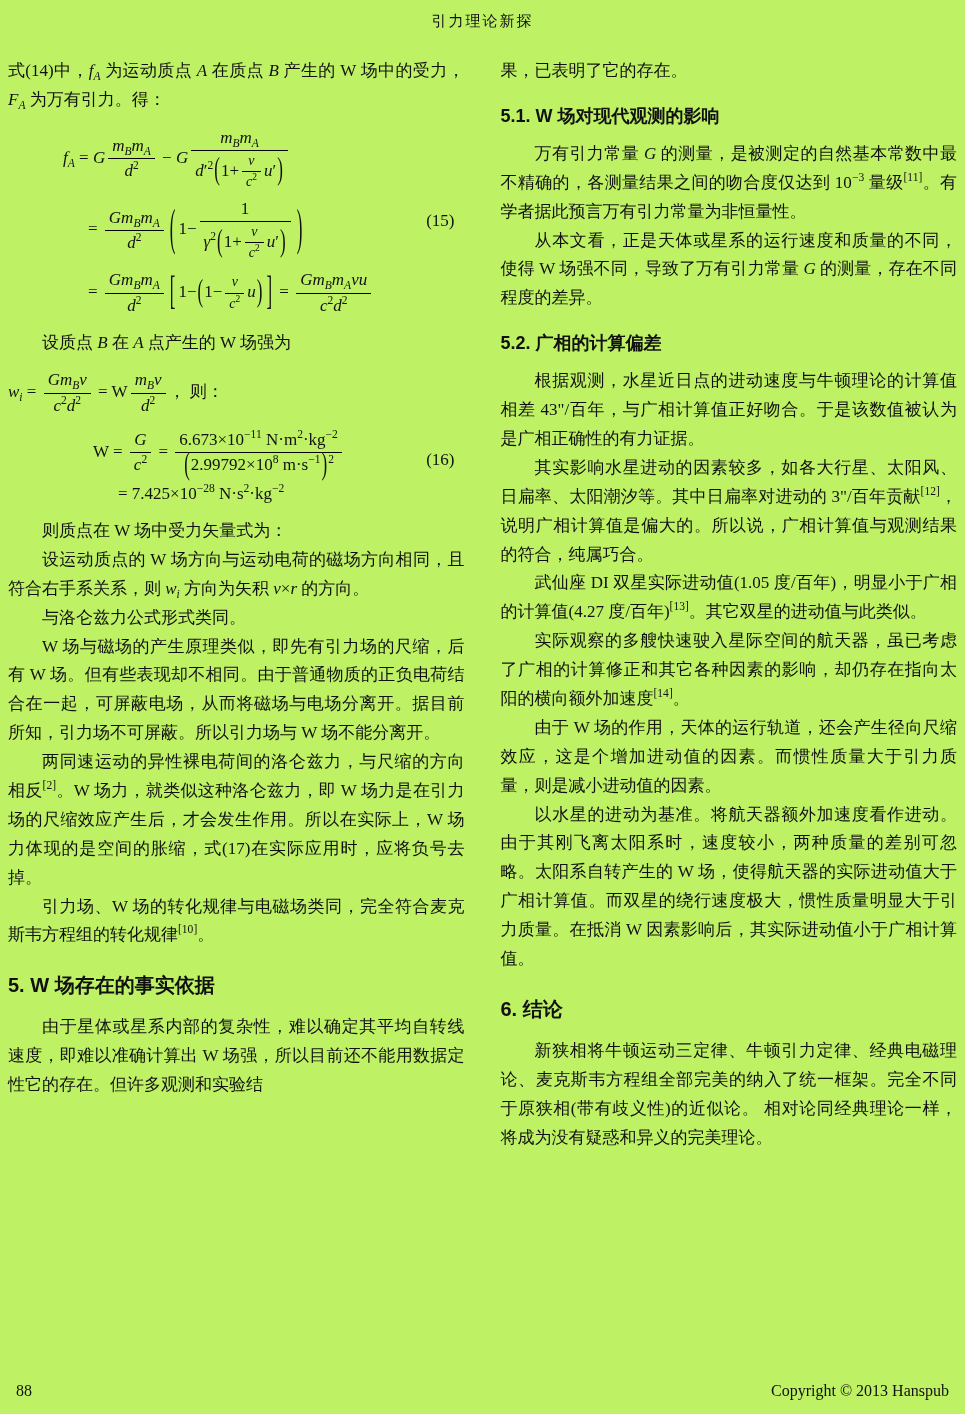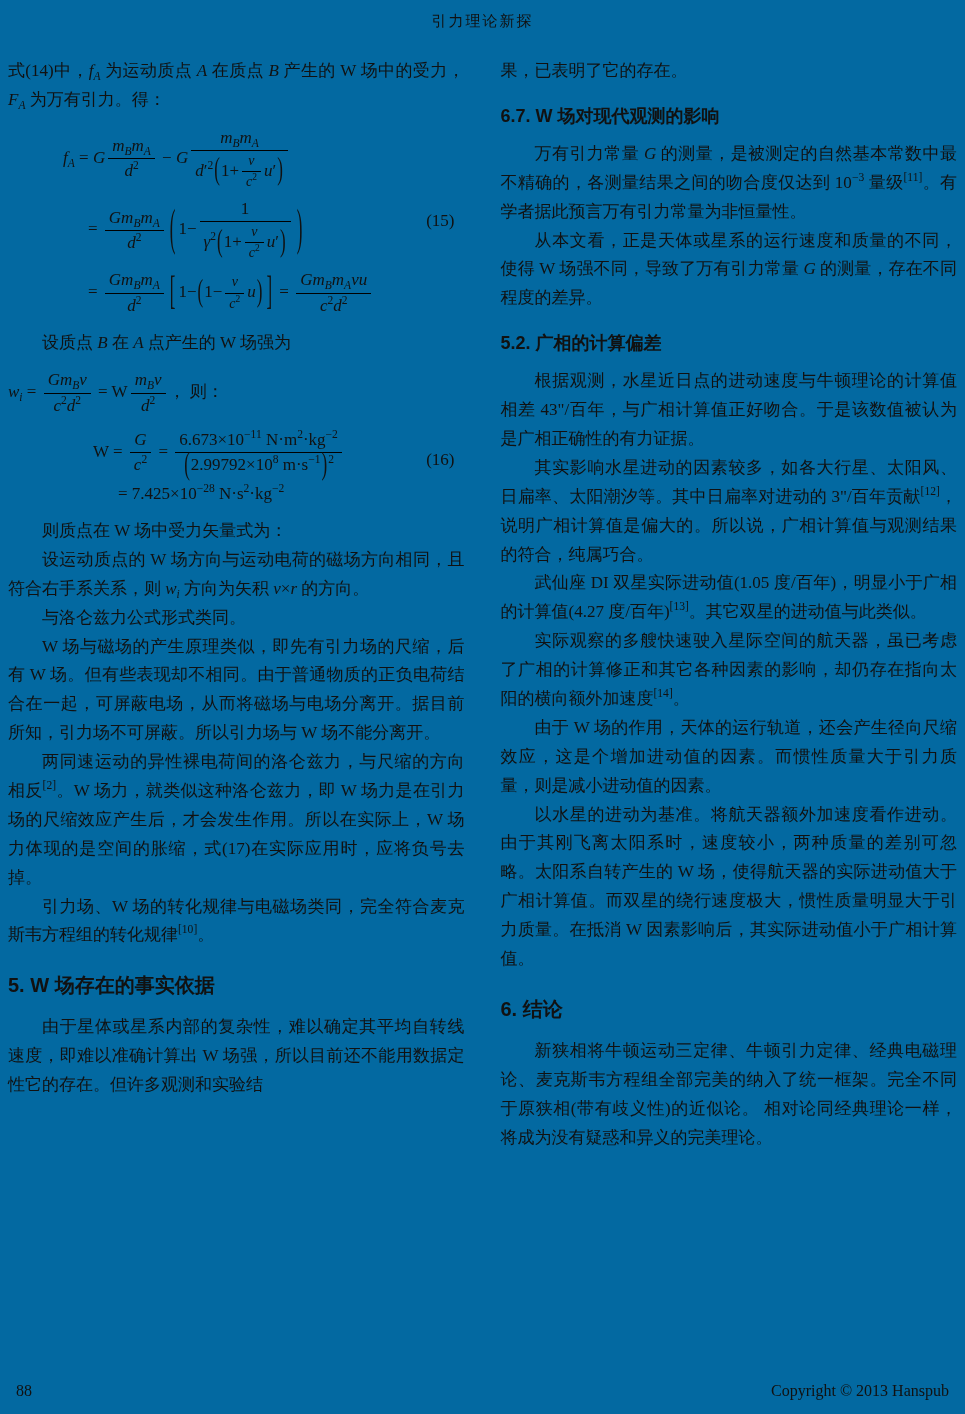--- a/index.html
+++ b/index.html
@@ -1,17 +1,17 @@
 <!DOCTYPE html>
 <html><head>
 <meta charset="utf-8">
 <style>
   html, body { margin:0; padding:0; background:#ffffff; }
   .page {
-    width:965px; height:1414px; margin:0 auto; background:#0369a1;
+    width:965px; height:1414px; margin:0 auto; background:#bef264;
     position:relative; box-sizing:border-box; padding:12px 8px 0 8px;
     font-family:"Liberation Serif","DejaVu Serif",serif; color:#111;
     overflow:hidden;
   }
   .header { text-align:center; font-size:15px; letter-spacing:2px; margin-bottom:26px; }
   .columns { display:flex; gap:36px; }
   .col { flex:1 1 0; min-width:0; }
   p.body { font-size:17px; line-height:1.7; text-align:justify; margin:0; }
   p.indent { text-indent:2em; }
   h2.sec  { font-family:"Liberation Sans","DejaVu Sans",sans-serif; font-size:20px; font-weight:bold; margin:22px 0 14px 0; }
@@ -98,21 +98,21 @@
       <h2 class="sec">5. W 场存在的事实依据</h2>
 
       <p class="body indent">由于星体或星系内部的复杂性，难以确定其平均自转线速度，即难以准确计算出 W 场强，所以目前还不能用数据定性它的存在。但许多观测和实验结</p>
 
     </div>
 
     <div class="col">
 
       <p class="body">果，已表明了它的存在。</p>
 
-      <h3 class="subsec">6.7. W 场对现代观测的影响</h3>
+      <h3 class="subsec">5.1. W 场对现代观测的影响</h3>
 
       <p class="body indent">万有引力常量 <i>G</i> 的测量，是被测定的自然基本常数中最不精确的，各测量结果之间的吻合度仅达到 10<sup>−3</sup> 量级<sup>[11]</sup>。有学者据此预言万有引力常量为非恒量性。</p>
       <p class="body indent">从本文看，正是天体或星系的运行速度和质量的不同，使得 W 场强不同，导致了万有引力常量 <i>G</i> 的测量，存在不同程度的差异。</p>
 
       <h3 class="subsec">5.2. 广相的计算偏差</h3>
 
       <p class="body indent">根据观测，水星近日点的进动速度与牛顿理论的计算值相差 43"/百年，与广相计算值正好吻合。于是该数值被认为是广相正确性的有力证据。</p>
       <p class="body indent">其实影响水星进动的因素较多，如各大行星、太阳风、日扁率、太阳潮汐等。其中日扁率对进动的 3"/百年贡献<sup>[12]</sup>，说明广相计算值是偏大的。所以说，广相计算值与观测结果的符合，纯属巧合。</p>
       <p class="body indent">武仙座 DI 双星实际进动值(1.05 度/百年)，明显小于广相的计算值(4.27 度/百年)<sup>[13]</sup>。其它双星的进动值与此类似。</p>
       <p class="body indent">实际观察的多艘快速驶入星际空间的航天器，虽已考虑了广相的计算修正和其它各种因素的影响，却仍存在指向太阳的横向额外加速度<sup>[14]</sup>。</p>

